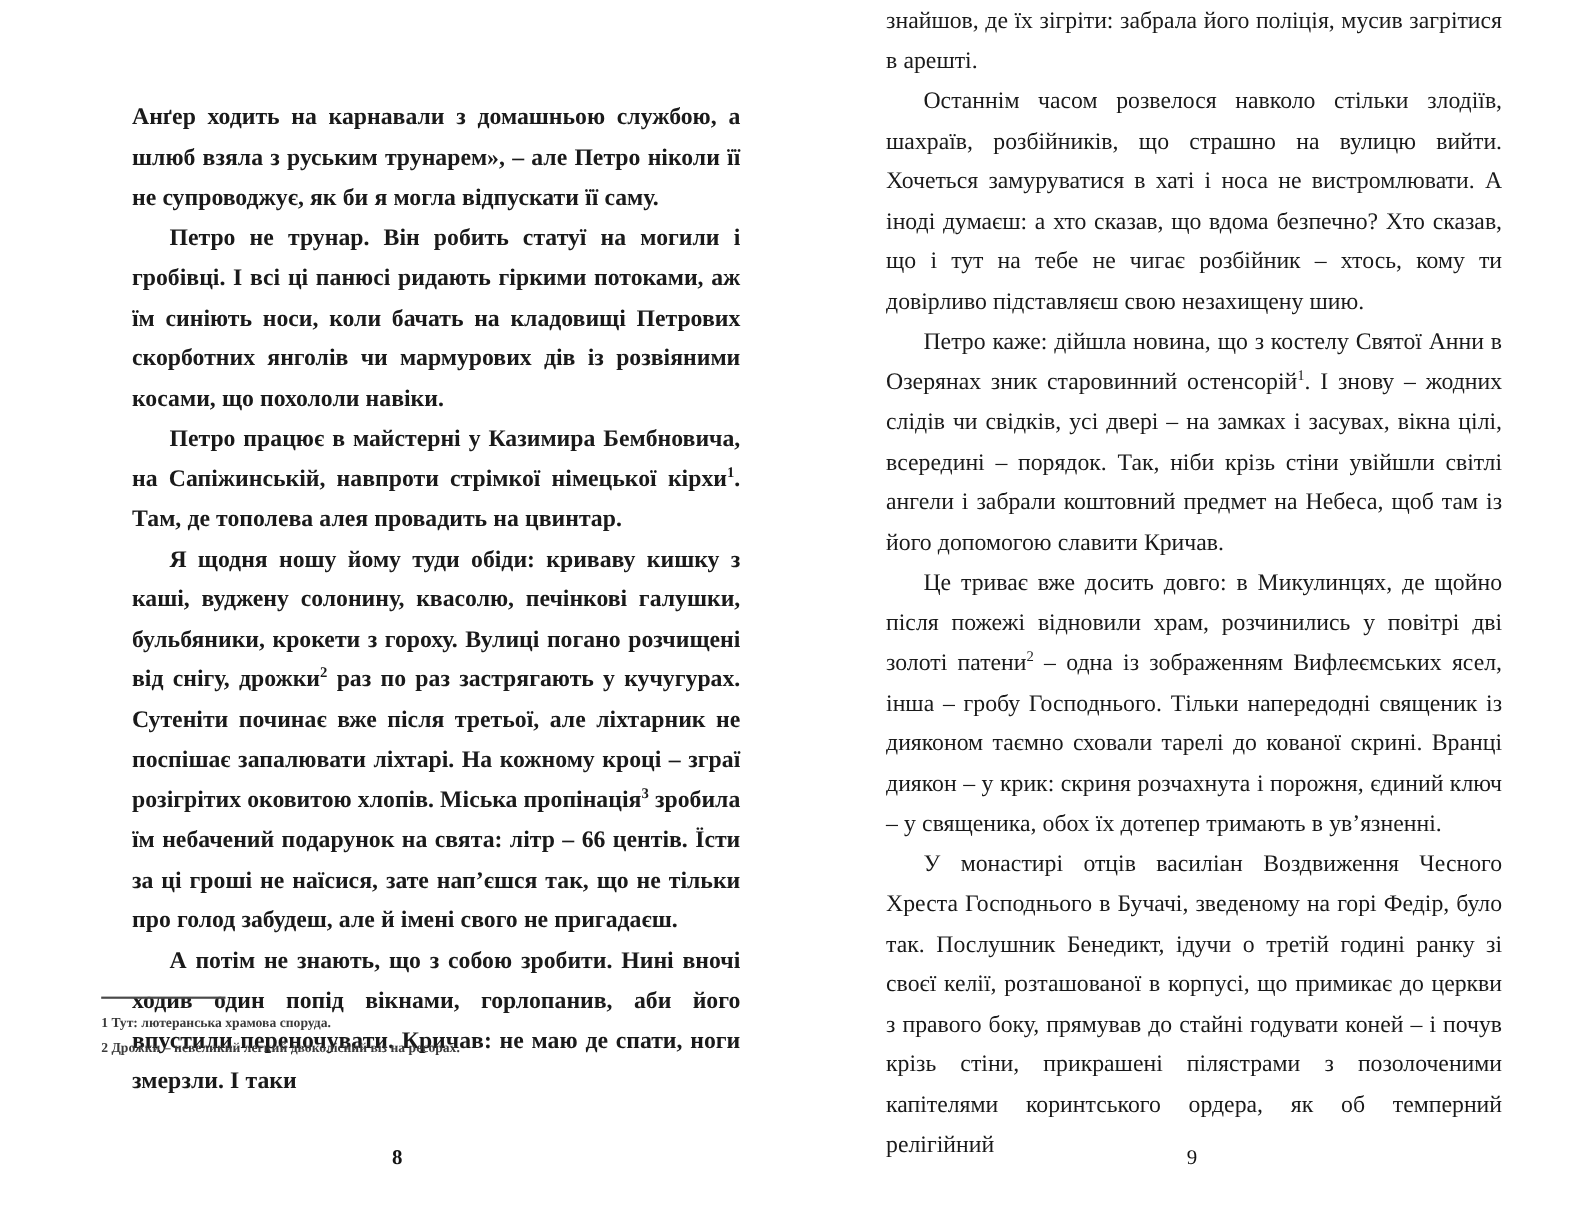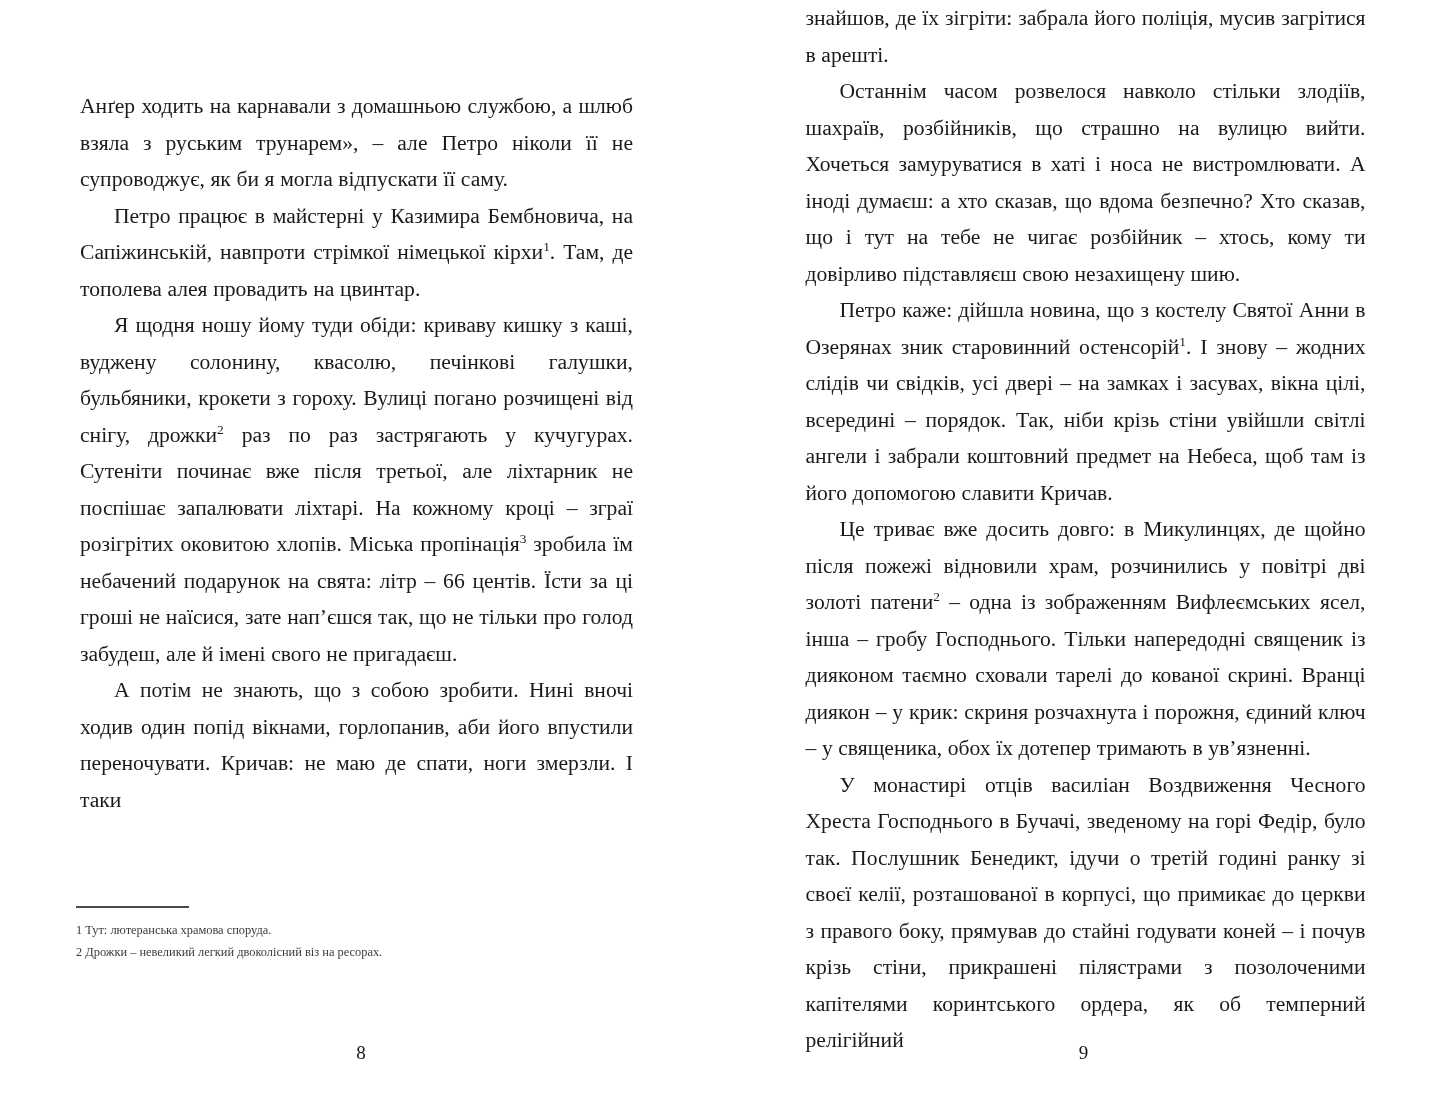--- a/index.html
+++ b/index.html
@@ -19,21 +19,21 @@
     position: absolute;
     inset: 0;
     display: flex;
   }
   .page {
     position: relative;
     width: 722.5px;
     height: 1112px;
     box-sizing: border-box;
   }
-  .page-left  { padding: 88px 80px 0 80px; }
+  .page-left  { padding: 88px 80px 0 120px; font-weight: bold; }
   .page-right { padding: 88px 80px 0 805px; }
   .page-right { padding: 0; }
   .page-right .body-area { margin-left: 83px; }
 
   .body-area {
     width: 553px;
   }
   .page-right .body-area { width: 560px; }
 
   p.para {
@@ -49,21 +49,21 @@
   p.para.first { text-indent: 0; }
 
   sup.fn {
     font-size: 0.62em;
     vertical-align: super;
     line-height: 0;
   }
 
   .footnotes {
     position: absolute;
-    left: 76px;
+    left: 92px;
     bottom: 148px;
     width: 556px;
   }
   .fn-rule {
     width: 113px;
     height: 2px;
     background: #4a4a4a;
     margin: 0 0 13px 0;
   }
   .fn-item {
@@ -90,20 +90,21 @@
 </head>
 <body>
 
 <div class="spread">
 
   <div class="page page-left">
     <div class="body-area">
 
       <p class="para first">Анґер ходить на карнавали з домашньою службою, а шлюб взяла з руським трунарем», – але Петро ніколи її не супроводжує, як би я могла відпускати її саму.</p>
 
+      <p class="para">Петро не трунар. Він робить статуї на могили і гробівці. І всі ці панюсі ридають гіркими потоками, аж їм синіють носи, коли бачать на кладовищі Петрових скорботних янголів чи мармурових дів із розвіяними косами, що похололи навіки.</p>
 
       <p class="para">
         <span>Петро працює в майстерні у Казимира Бембновича, на Сапіжинській, навпроти стрімкої німецької кірхи</span><sup class="fn">1</sup><span>. Там, де тополева алея провадить на цвинтар.</span>
       </p>
 
 
       <p class="para">
         <span>Я щодня ношу йому туди обіди: криваву кишку з каші, вуджену солонину, квасолю, печінкові галушки, бульбяники, крокети з гороху. Вулиці погано розчищені від снігу, дрожки</span><sup class="fn">2</sup><span> раз по раз застрягають у кучугурах. Сутеніти починає вже після третьої, але ліхтарник не поспішає запалювати ліхтарі. На кожному кроці – зграї розігрітих оковитою хлопів. Міська пропінація</span><sup class="fn">3</sup><span> зробила їм небачений подарунок на свята: літр – 66 центів. Їсти за ці гроші не наїсися, зате нап’єшся так, що не тільки про голод забудеш, але й імені свого не пригадаєш.</span>
       </p>
 

